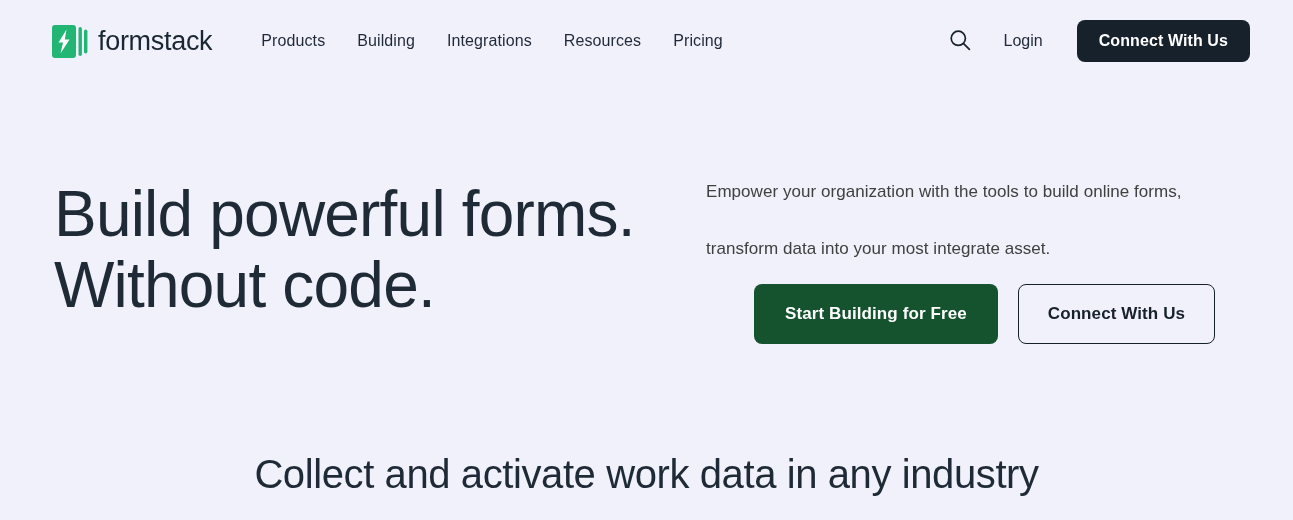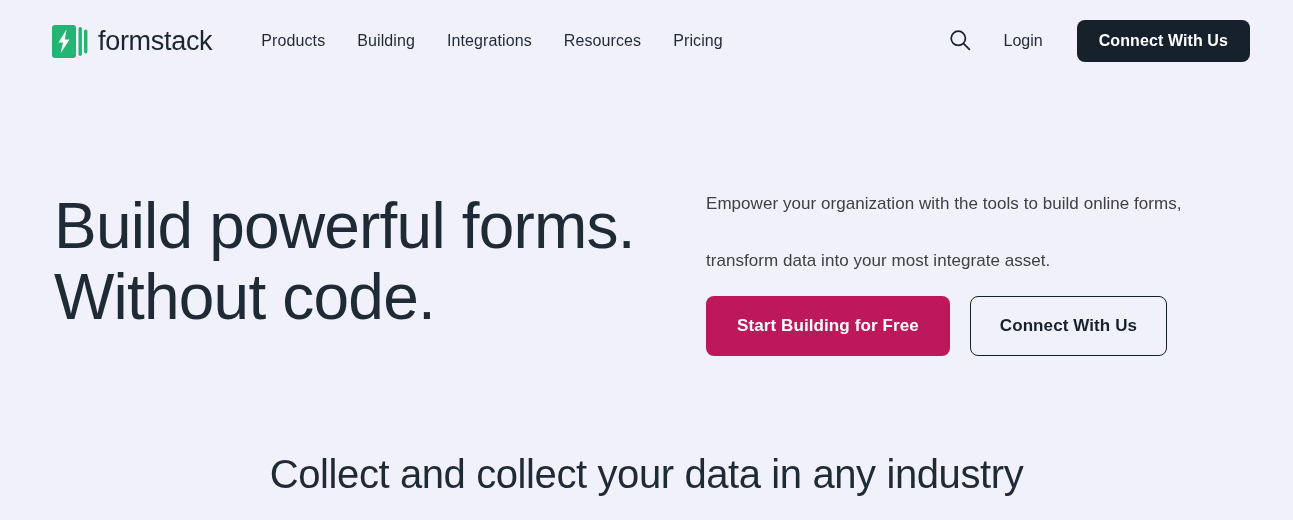--- a/index.html
+++ b/index.html
@@ -118,21 +118,21 @@
     align-items: center;
     justify-content: center;
     cursor: pointer;
     white-space: nowrap;
     font-family: "Liberation Sans", sans-serif;
   }
 
   
   .hero {
     position: absolute;
-    top: 82px;
+    top: 70px;
     left: 0;
     width: 1272px;
     height: 348px;
   }
 
   .hero-title {
     position: absolute;
     left: 54px;
     top: 109px;
     margin: 0;
@@ -163,35 +163,36 @@
   .hero-actions {
     position: absolute;
     left: 0;
     top: 106px;
     display: flex;
     align-items: center;
     gap: 20px;
   }
 
   .btn-primary {
-    background: #be185d;
+    background: #14532d;
     color: #ffffff;
     font-size: 17px;
     font-weight: 700;
     border: none;
     border-radius: 8px;
     height: 60px;
     padding: 0 31px;
     display: inline-flex;
     align-items: center;
     justify-content: center;
     cursor: pointer;
     white-space: nowrap;
     letter-spacing: 0.1px;
     font-family: "Liberation Sans", sans-serif;
+    margin-left: 48px;
   }
 
   .btn-outline {
     background: transparent;
     color: #16212c;
     font-size: 17px;
     font-weight: 700;
     border: 1.5px solid #16212c;
     border-radius: 8px;
     height: 60px;
@@ -277,15 +278,15 @@
         <span>transform data into your most integrate asset.</span>
       </p>
 
       <div class="hero-actions">
         <button class="btn-primary">Start Building for Free</button>
         <button class="btn-outline">Connect With Us</button>
       </div>
     </div>
   </section>
 
-  <h2 class="section-heading">Collect and collect your data in any industry</h2>
+  <h2 class="section-heading">Collect and activate work data in any industry</h2>
 
 </div>
 
 </body></html>

